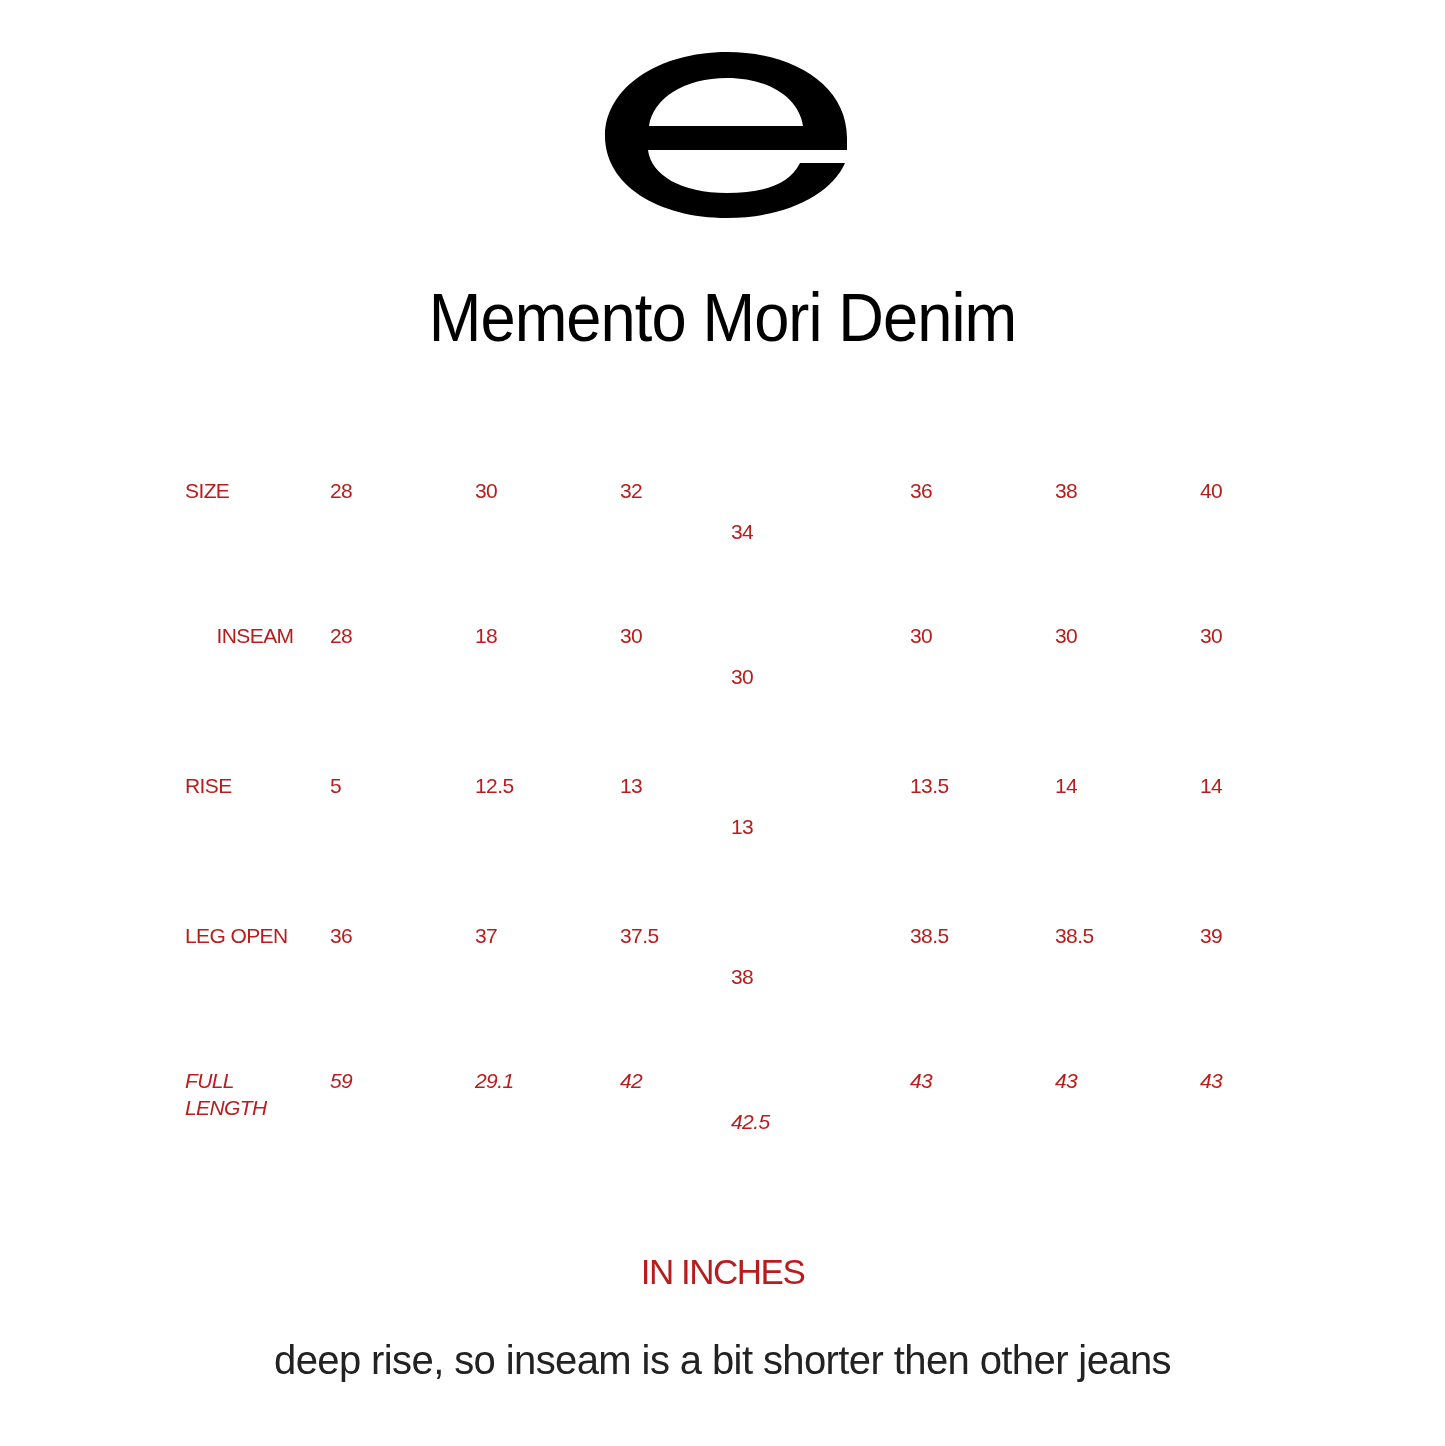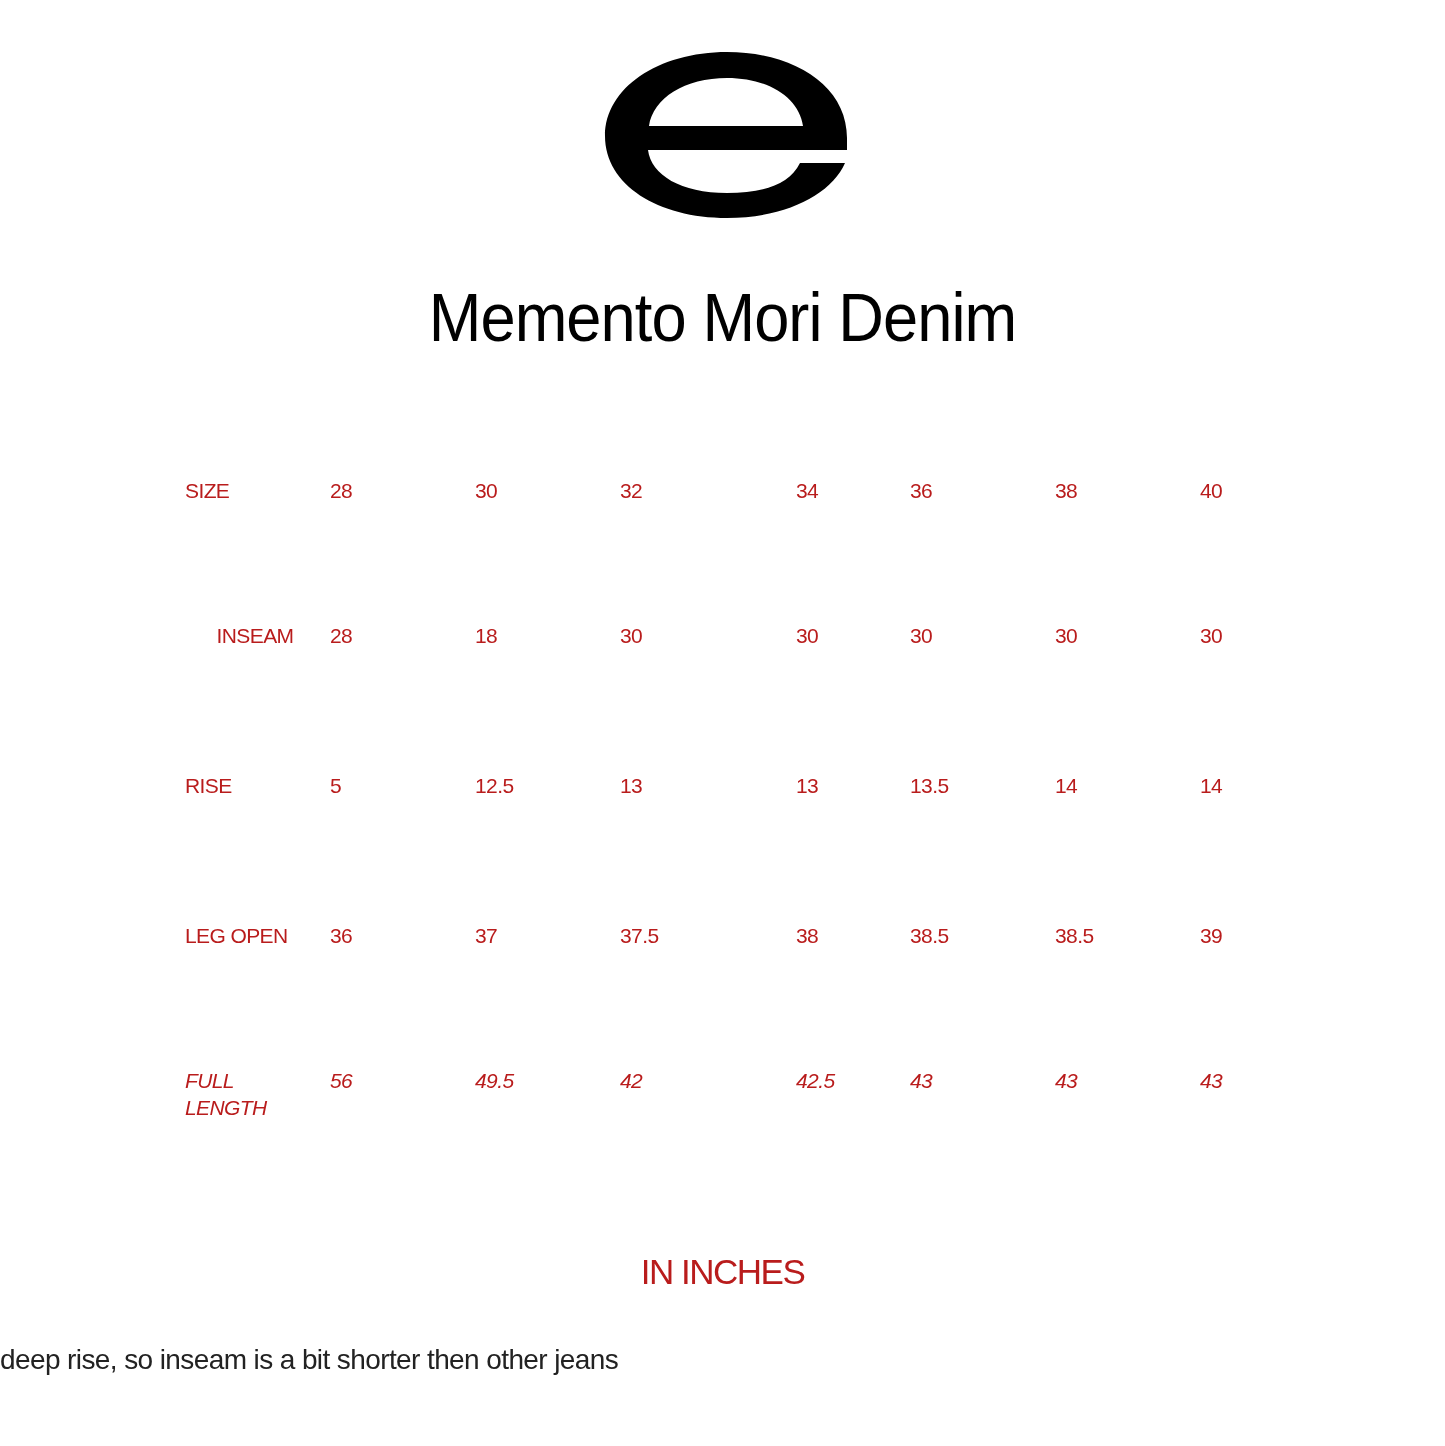--- a/index.html
+++ b/index.html
@@ -60,41 +60,42 @@
       color: #b91c1c;
     }
     .label {
       left: 185px;
       white-space: normal;
       width: 140px;
     }
     .c0 { left: 330px; }
     .c1 { left: 475px; }
     .c2 { left: 620px; }
-    .c3 { left: 796px; }
+    .c3 { left: 731px; margin-top: 41px; }
     .c4 { left: 910px; }
     .c5 { left: 1055px; }
     .c6 { left: 1200px; }
     .units {
       position: absolute;
       left: 0;
       top: 1250px;
       width: 1445px;
       text-align: center;
       font-size: 35px;
       line-height: 44px;
       letter-spacing: -1.5px;
       color: #b91c1c;
     }
     .note {
       position: absolute;
       left: 0;
       top: 1340px;
       width: 1445px;
-      font-size: 28px;
+      text-align: center;
+      font-size: 40px;
       line-height: 40px;
       letter-spacing: -0.6px;
       color: #222;
     }
   </style>
 </head>
 <body>
 
 <svg class="logo" viewBox="0 0 245 170" xmlns="http://www.w3.org/2000/svg">
   <path fill="#000" fill-rule="evenodd" d="
@@ -156,22 +157,22 @@
     <span class="cell c1">37</span>
     <span class="cell c2">37.5</span>
     <span class="cell c3">38</span>
     <span class="cell c4">38.5</span>
     <span class="cell c5">38.5</span>
     <span class="cell c6">39</span>
   </div>
 
   <div class="row" style="top:1067px;font-style:italic;">
     <span class="cell label" style="width:100px;">FULL LENGTH</span>
-    <span class="cell c0">56</span>
-    <span class="cell c1">49.5</span>
+    <span class="cell c0">59</span>
+    <span class="cell c1">29.1</span>
     <span class="cell c2">42</span>
     <span class="cell c3">42.5</span>
     <span class="cell c4">43</span>
     <span class="cell c5">43</span>
     <span class="cell c6">43</span>
   </div>
 </div>
 
 <div class="units">IN INCHES</div>
 

